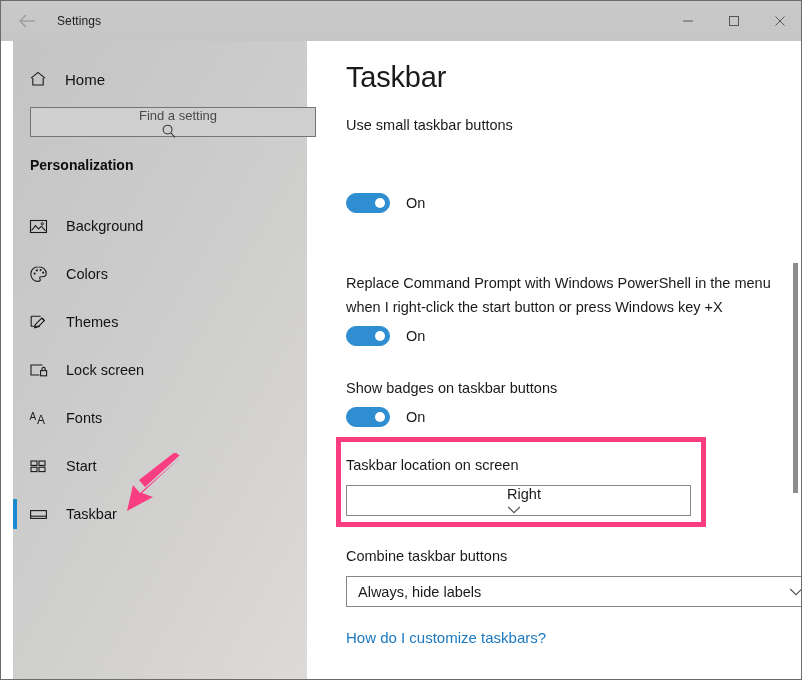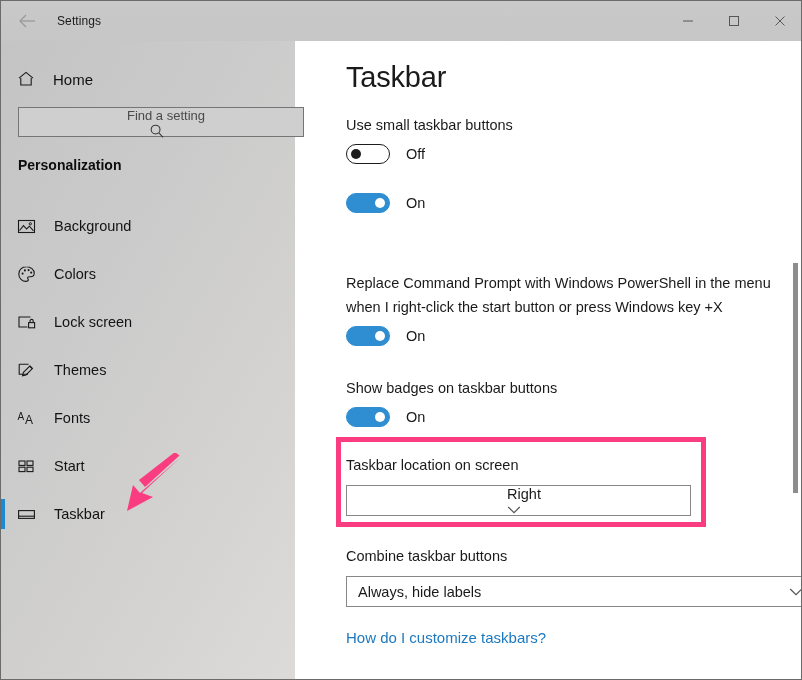--- a/index.html
+++ b/index.html
@@ -64,21 +64,21 @@
     height: 40px;
     display: flex;
     align-items: center;
     justify-content: center;
   }
   .win-btn svg { display: block; }
 
   
   .sidebar {
     position: absolute;
-    left: 0; top: 40px;
+    left: 12px; top: 40px;
     width: 294px;
     height: 640px;
     background: linear-gradient(120deg, #c4c4c4 0%, #cbcbcb 38%, #d4d3d1 72%, #dcdbd8 100%);
     box-sizing: border-box;
   }
   .home-row {
     position: absolute;
     left: 0; top: 18px;
     width: 330px;
     height: 40px;
@@ -379,38 +379,38 @@
             <circle cx="14.2" cy="7.6" r="1.05" fill="#1a1a1a"></circle>
           </svg>
         </span>
         <span class="nav-label">Colors</span>
       </div>
 
       <div class="navitem">
 
         <span class="nav-icon">
           <svg width="19" height="19" viewBox="0 0 19 19" aria-hidden="true">
+            <path d="M2.2 3.2 L11.6 3.2 M2.2 3.2 L2.2 13.2 L11 13.2" fill="none" stroke="#1a1a1a" stroke-width="1.1"></path>
+            <path d="M6.4 11.4 L12.8 5 L15.4 7.6 L9 14 L5.6 14.8 Z" fill="none" stroke="#1a1a1a" stroke-width="1.1"></path>
+            <line x1="12.8" y1="5" x2="15.4" y2="7.6" stroke="#1a1a1a" stroke-width="1.1"></line>
+          </svg>
+        </span>
+        <span class="nav-label">Themes</span>
+      </div>
+
+      <div class="navitem">
+
+        <span class="nav-icon">
+          <svg width="19" height="19" viewBox="0 0 19 19" aria-hidden="true">
             <path d="M13.5 4 L2 4 L2 14 L10.5 14" fill="none" stroke="#1a1a1a" stroke-width="1.1"></path>
             <rect x="11.6" y="9.6" width="6" height="5.2" fill="none" stroke="#1a1a1a" stroke-width="1.1"></rect>
             <path d="M13 9.6 L13 8 A1.6 1.6 0 0 1 16.2 8 L16.2 9.6" fill="none" stroke="#1a1a1a" stroke-width="1.1"></path>
           </svg>
         </span>
         <span class="nav-label">Lock screen</span>
-      </div>
-
-      <div class="navitem">
-
-        <span class="nav-icon">
-          <svg width="19" height="19" viewBox="0 0 19 19" aria-hidden="true">
-            <path d="M2.2 3.2 L11.6 3.2 M2.2 3.2 L2.2 13.2 L11 13.2" fill="none" stroke="#1a1a1a" stroke-width="1.1"></path>
-            <path d="M6.4 11.4 L12.8 5 L15.4 7.6 L9 14 L5.6 14.8 Z" fill="none" stroke="#1a1a1a" stroke-width="1.1"></path>
-            <line x1="12.8" y1="5" x2="15.4" y2="7.6" stroke="#1a1a1a" stroke-width="1.1"></line>
-          </svg>
-        </span>
-        <span class="nav-label">Themes</span>
       </div>
 
       <div class="navitem">
 
         <span class="nav-icon">
           <svg width="21" height="19" viewBox="0 0 21 19" aria-hidden="true">
             <text x="0.5" y="10.5" font-family="Liberation Sans, sans-serif" font-size="10" fill="#1a1a1a">A</text>
             <text x="8" y="14.5" font-family="Liberation Sans, sans-serif" font-size="12" fill="#1a1a1a">A</text>
           </svg>
         </span>
@@ -443,26 +443,20 @@
 
     </div>
   </div>
 
   <div class="content">
 
     <div class="page-title">Taskbar</div>
 
     <div class="setting" style="top:72px;">
       <div class="setting-label">Use small taskbar buttons</div>
-      <div class="toggle-row">
-        <span class="toggle off">
-          <span class="knob"></span>
-        </span>
-        <span class="toggle-state">Off</span>
-      </div>
     </div>
 
     <div class="setting" style="top:145px;">
       <div class="toggle-row">
         <span class="toggle on">
           <span class="knob"></span>
         </span>
         <span class="toggle-state">On</span>
       </div>
     </div>

